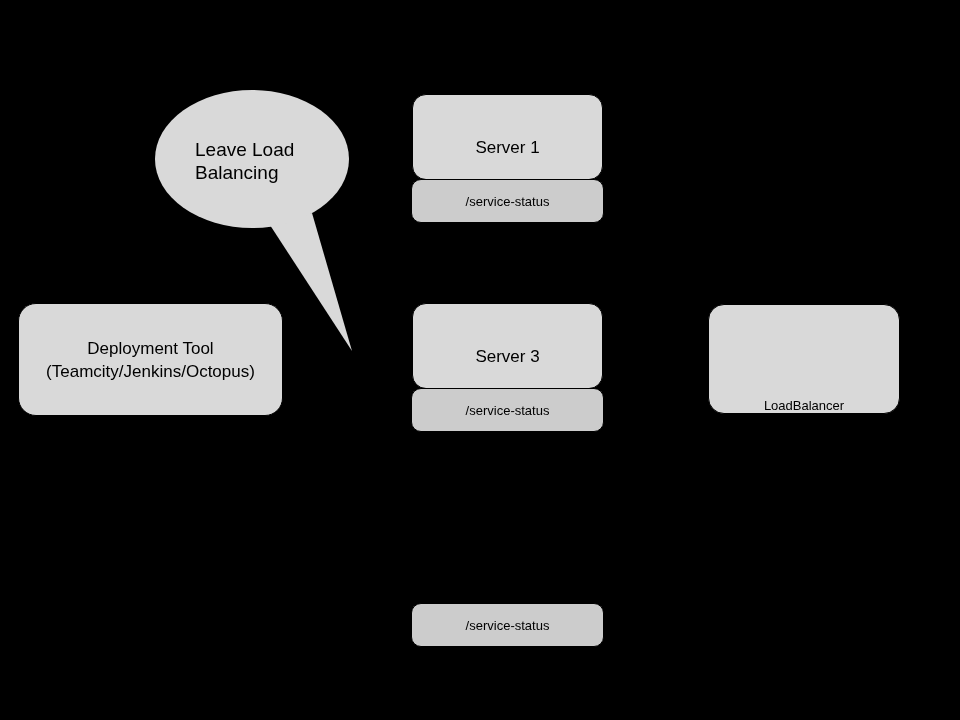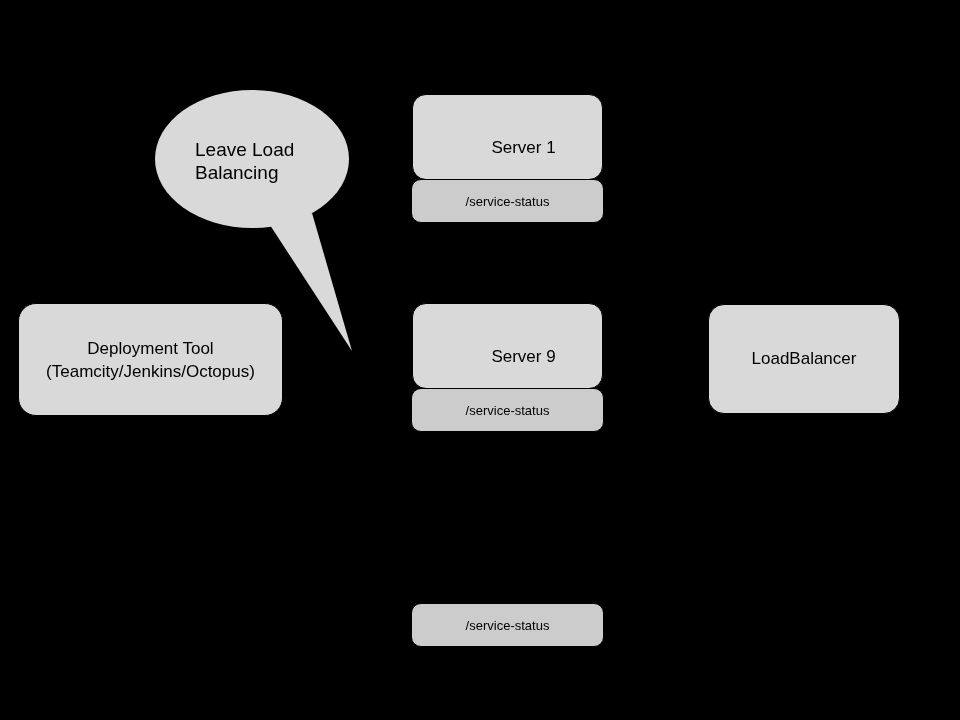--- a/index.html
+++ b/index.html
@@ -57,37 +57,38 @@
     width: 252px;
     font-size: 17px;
     line-height: 23px;
   }
   .loadbalancer {
     left: 708px;
     top: 304px;
     width: 192px;
     height: 110px;
     border-radius: 16px;
-    font-size: 17px;
+    font-size: 13px;
+    align-items: flex-end;
   }
 
   
   .server-main {
     position: absolute;
     left: 412px;
     width: 191px;
     height: 86px;
     background: #d9d9d9;
     box-sizing: border-box;
     border: 1.5px solid #000;
     border-radius: 14px;
   }
   .server-title {
     position: absolute;
-    left: 16px;
+    left: 0;
     top: 43px;
     width: 100%;
     text-align: center;
     font-size: 17px;
     line-height: 20px;
   }
   .server-sub {
     position: absolute;
     left: 411px;
     width: 193px;
@@ -124,21 +125,21 @@
   </div>
 
   <div class="server-main s1-main" style="background-color: rgb(217, 217, 217);">
     <div class="server-title">Server 1</div>
   </div>
   <div class="server-sub s1-sub" style="background-color: rgb(204, 204, 204);">
     <span>/service-status</span>
   </div>
 
   <div class="server-main s2-main" style="background-color: rgb(217, 217, 217);">
-    <div class="server-title">Server 9</div>
+    <div class="server-title">Server 3</div>
   </div>
   <div class="server-sub s2-sub" style="background-color: rgb(204, 204, 204);">
     <span>/service-status</span>
   </div>
 
   <div class="server-sub s3-sub" style="background-color: rgb(204, 204, 204);">
     <span>/service-status</span>
   </div>
 
   <div class="node loadbalancer" style="background-color: rgb(217, 217, 217);">

